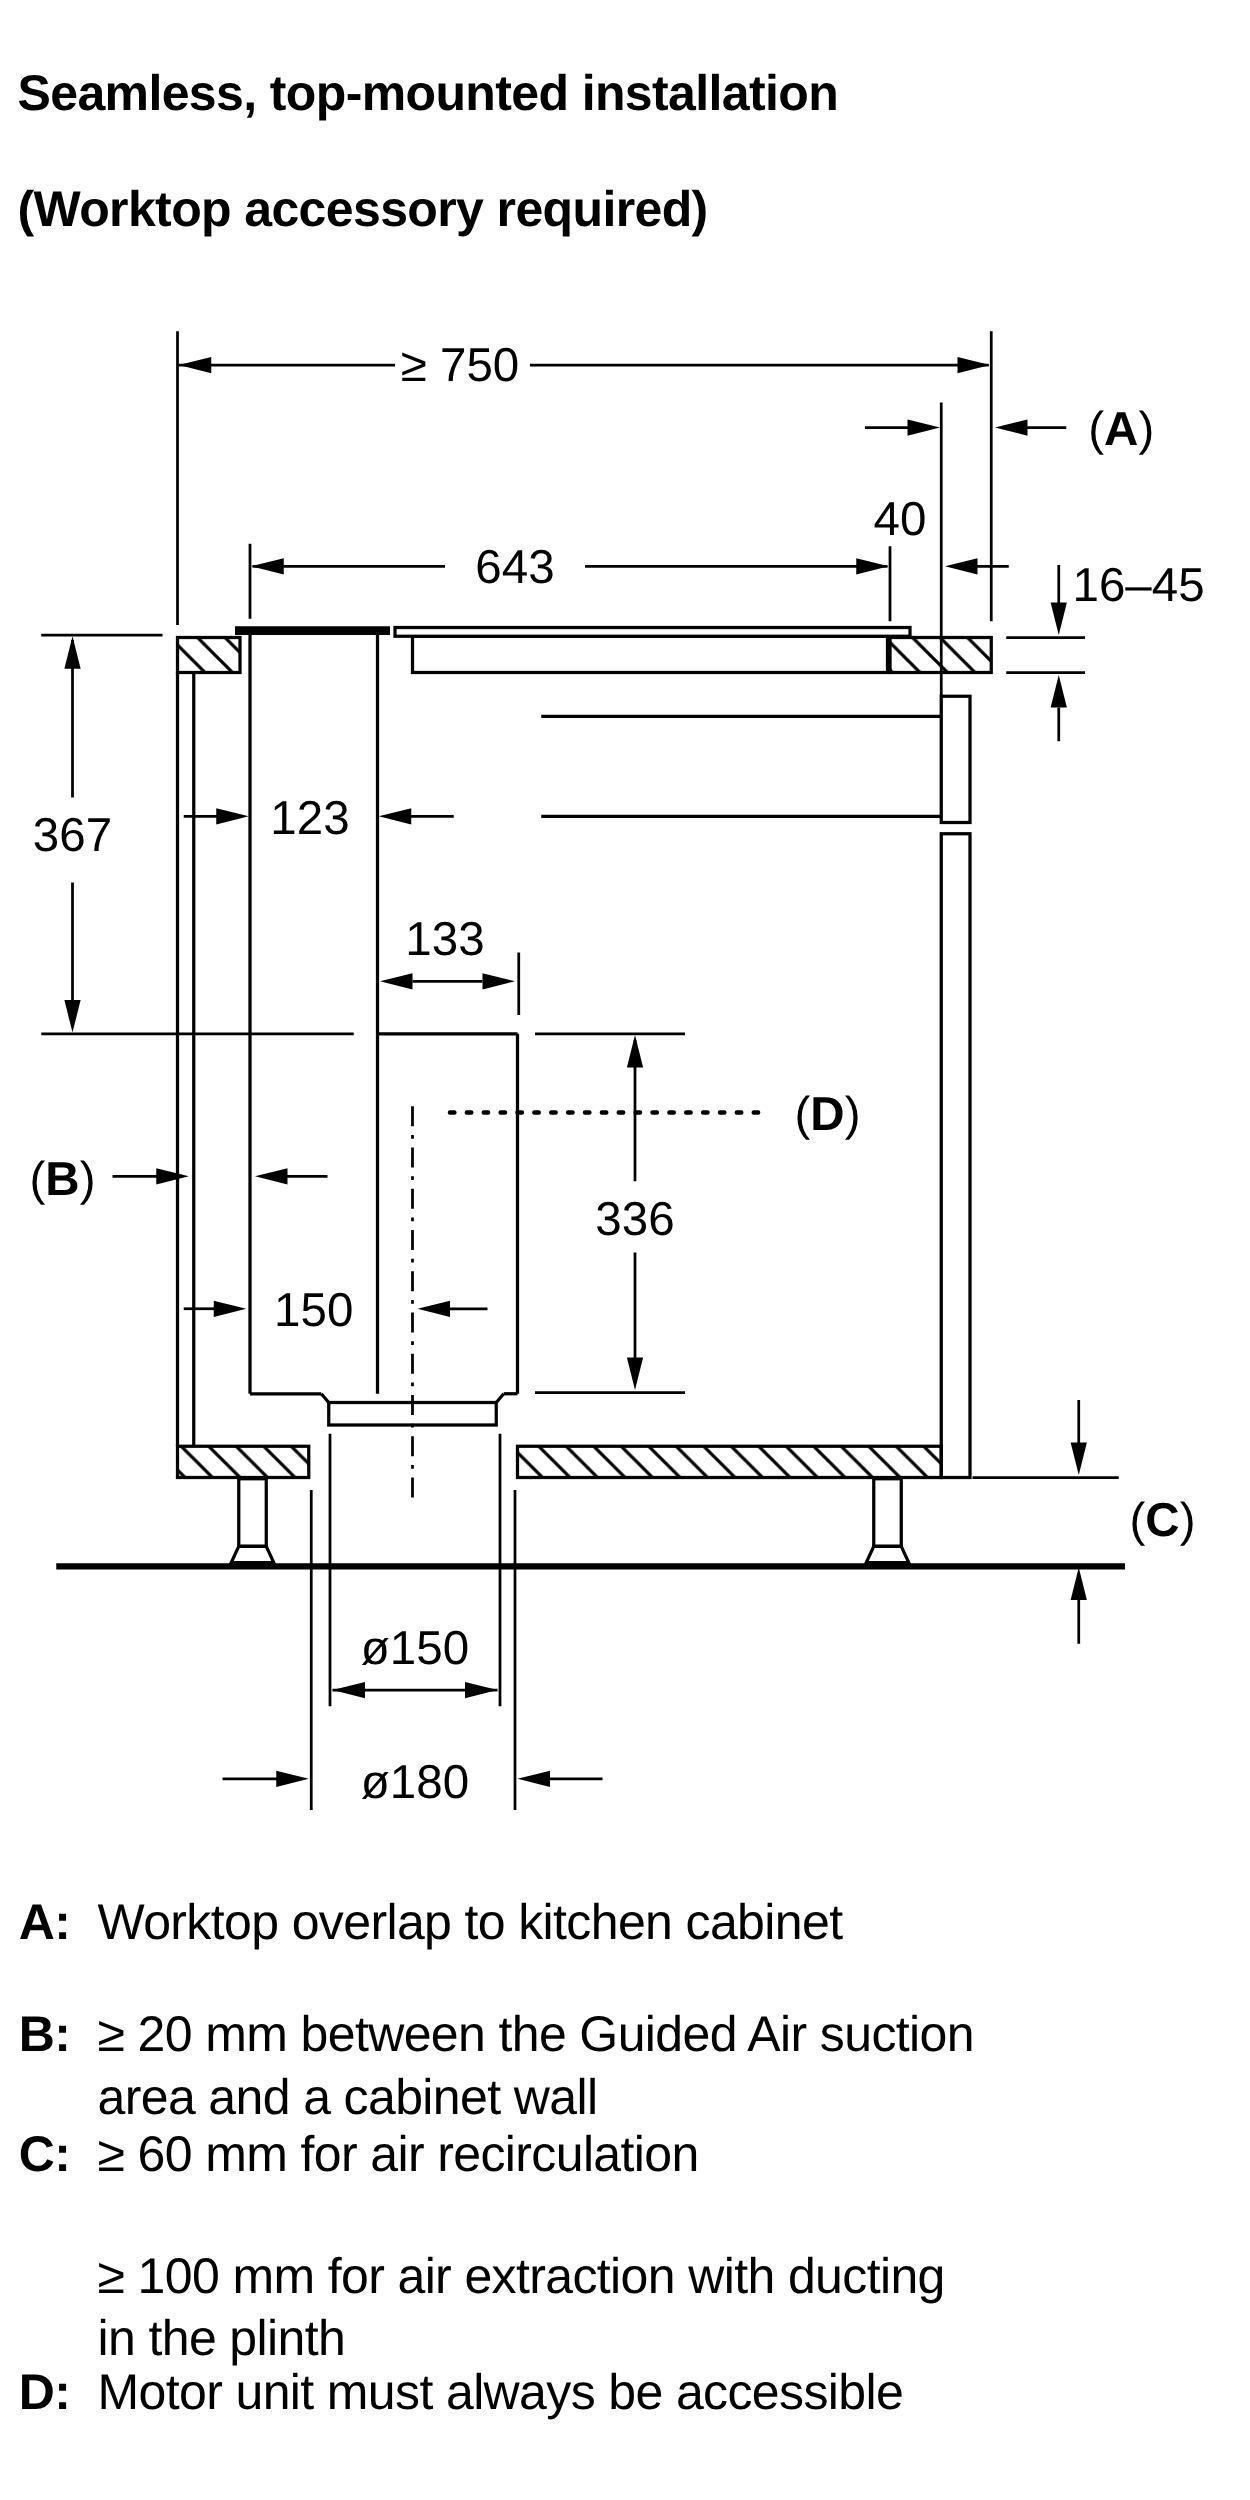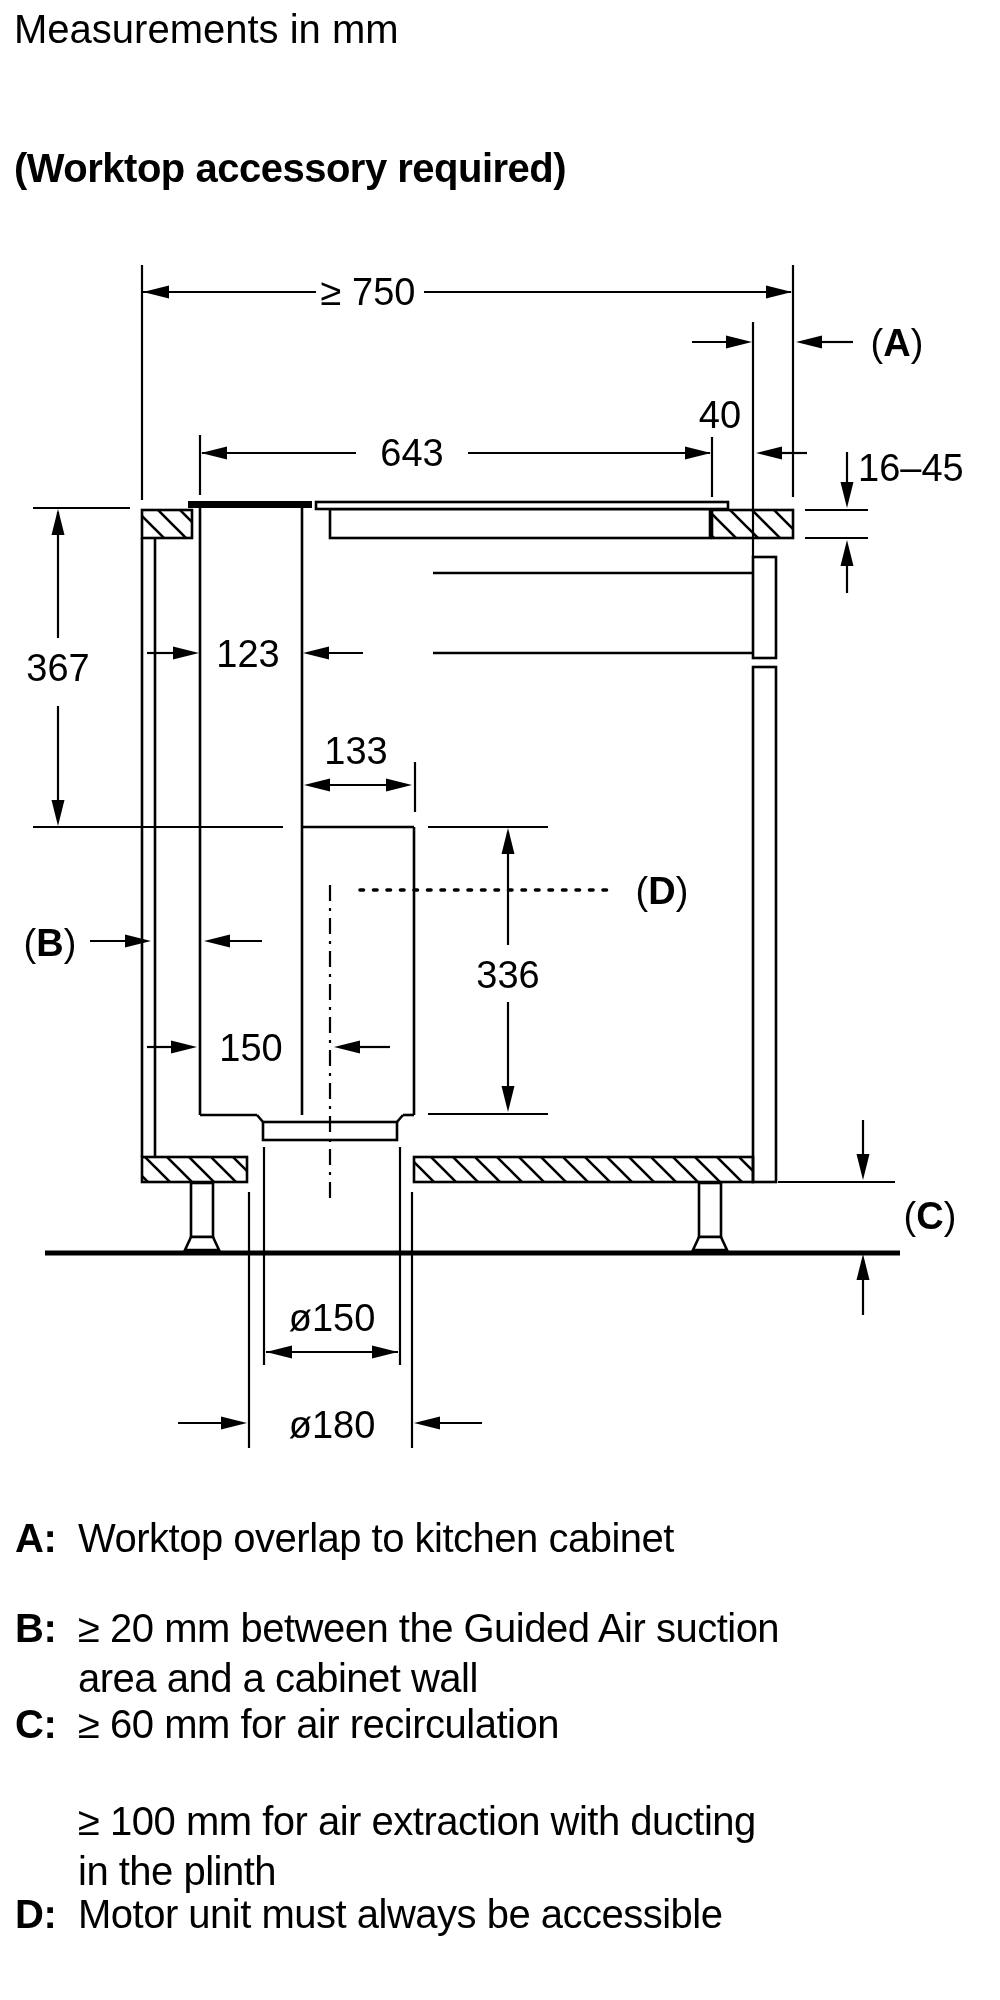--- a/index.html
+++ b/index.html
@@ -205,21 +205,21 @@
       <line class="thin" x1="249" y1="1192" x2="249" y2="1448"></line>
       <line class="thin" x1="412" y1="1192" x2="412" y2="1448"></line>
       <line class="thin" x1="178" y1="1423" x2="222" y2="1423"></line>
       <polygon class="arr" points="247,1423 221,1416.5 221,1429.5"></polygon>
       <line class="thin" x1="440" y1="1423" x2="482" y2="1423"></line>
       <polygon class="arr" points="414,1423 440,1416.5 440,1429.5"></polygon>
       <text class="dim" x="332" y="1438" text-anchor="middle">ø180</text>
     </g>
   </svg>
 
-  <div class="hline h1">Measurements in mm</div>
+  <div class="hline h2">Seamless, top-mounted installation</div>
   <div class="hline h3">(Worktop accessory required)</div>
 
   <div class="legend-item" style="top:1513px">
     <span class="lg-prefix">A:</span>
     <span class="lg-line">Worktop overlap to kitchen cabinet</span>
   </div>
   <div class="legend-item" style="top:1603px">
     <span class="lg-prefix">B:</span>
     <span class="lg-line">≥ 20 mm between the Guided Air suction</span>
     <span class="lg-line">area and a cabinet wall</span>

